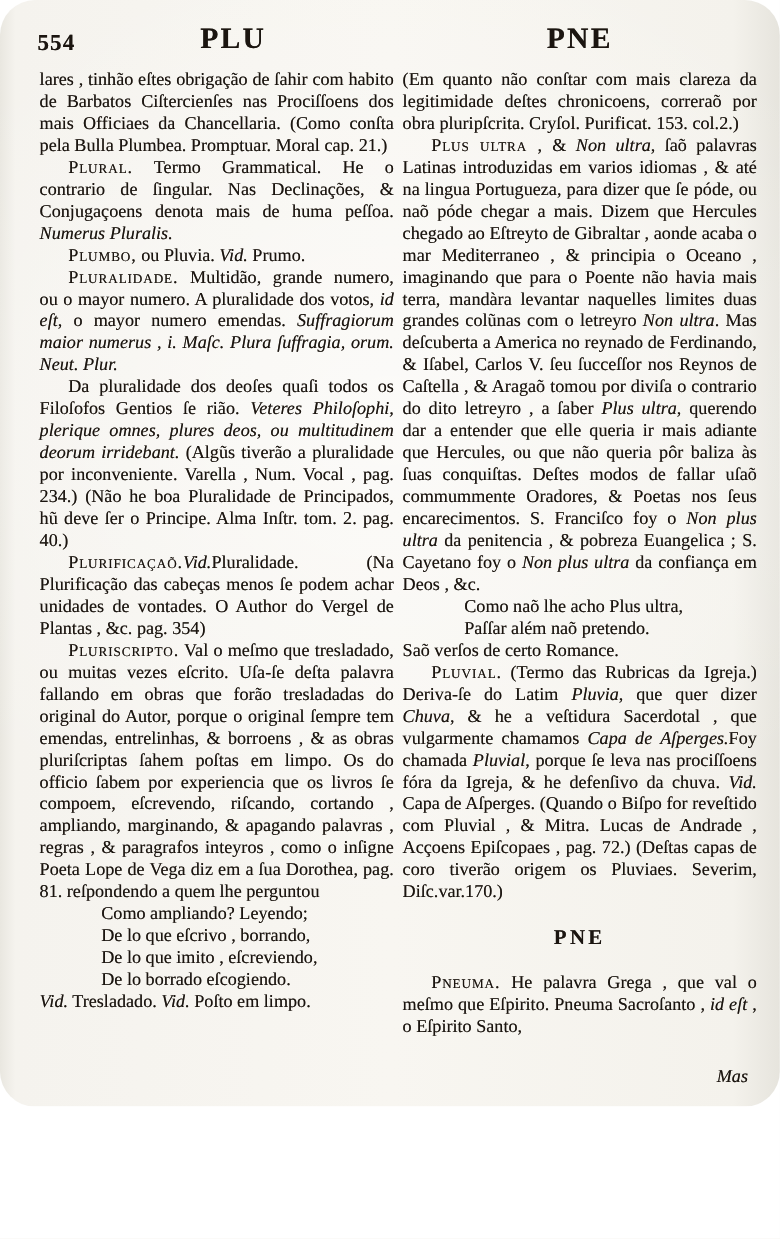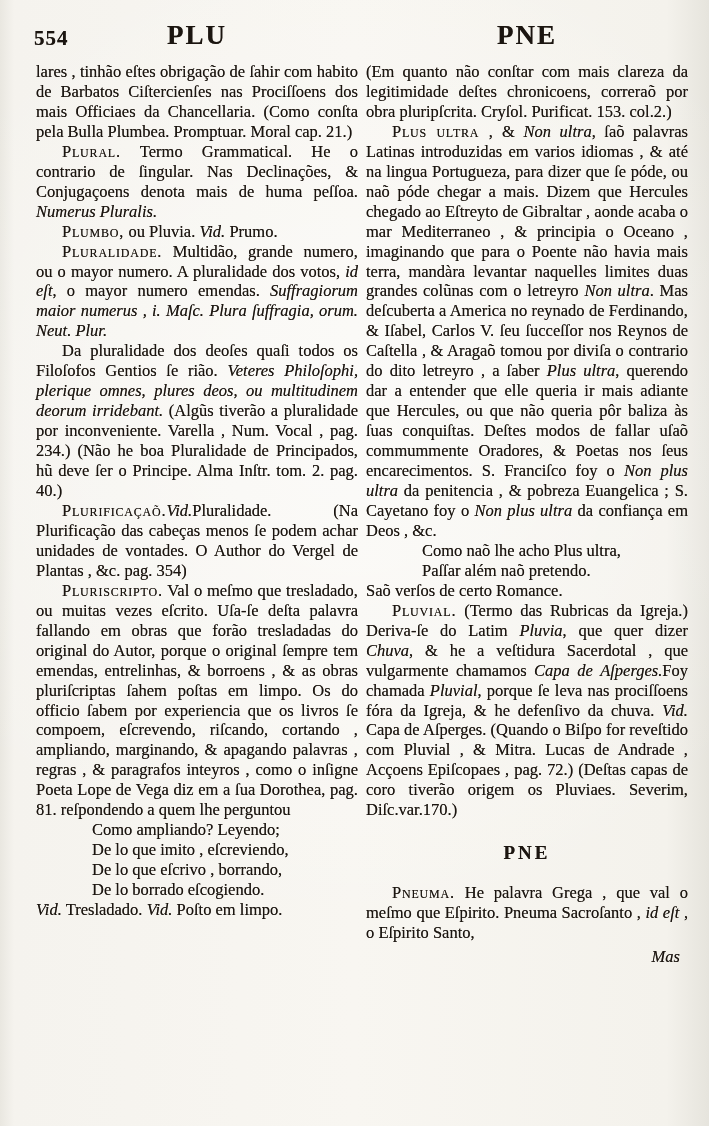--- a/index.html
+++ b/index.html
@@ -1,80 +1,81 @@
 <!DOCTYPE html>
 <html><head>
 <meta charset="utf-8">
 <style>
   html,body { margin:0; padding:0; }
   .page {
     position:relative;
-    width:709px; height:1126px;
+    width:709px; height:1006px;
     overflow:hidden;
     background:
       radial-gradient(ellipse 90% 60% at 50% 38%, rgba(255,255,255,0.55), rgba(255,255,255,0) 75%),
       linear-gradient(90deg, #e9e7e0 0px, #f5f3ee 14px, #f8f6f1 50%, #f4f2ec 94%, #e6e4dd 100%),
       #f5f3ee;
     font-family:"Liberation Serif","DejaVu Serif",serif;
     color:#1b1510;
+    border-radius:32px;
   }
   .ink { text-shadow:0 0 0.55px rgba(25,18,10,0.65); }
   .page-number {
     position:absolute; top:26px; left:34px;
     font-size:21px; font-weight:700; letter-spacing:1px;
   }
   .running-head {
     position:absolute; top:20px;
     font-size:27px; font-weight:700; letter-spacing:2px;
     text-align:center;
   }
-  .running-head.left  { left:36px;  width:322px; }
+  .running-head.left  { left:51px;  width:322px; }
   .running-head.right { left:366px; width:322px; }
   .column {
     position:absolute; top:62px; width:322px;
     font-size:16.5px; line-height:1.21;
     text-align:justify;
   }
   .column.left  { left:36px; }
   .column.right { left:366px; }
   .para { margin:0; }
   .para.indent { text-indent:26px; }
   .seg-italic { font-style:italic; }
   .seg-headword { font-variant:small-caps; letter-spacing:0.8px; }
   .verse { margin:0 0 0 56px; text-align:left; }
   .verse-line { white-space:nowrap; }
   .section-heading {
     margin:22px 0 18px 0;
     text-align:center; font-weight:700;
     font-size:19px; letter-spacing:3px;
   }
   .catchword {
-    margin-top:4px; padding-right:8px;
+    margin-top:26px; padding-right:8px;
     text-align:right; font-style:italic;
   }
 </style>
 </head>
 <body>
 
 <div class="page">
   <div class="page-number ink">554</div>
   <div class="running-head left ink">PLU</div>
   <div class="running-head right ink">PNE</div>
   <div class="column left ink">
       <p class="para"><span class="seg-roman">lares , tinhão eſtes obrigação de ſahir com habito de Barbatos Ciſtercienſes nas Prociſſoens dos mais Officiaes da Chancellaria. (Como conſta pela Bulla Plumbea. Promptuar. Moral cap. 21.)</span></p>
       <p class="para indent"><span class="seg-headword">Plural.</span><span class="seg-roman"> Termo Grammatical. He o contrario de ſingular. Nas Declinações, &amp; Conjugaçoens denota mais de huma peſſoa. </span><span class="seg-italic">Numerus Pluralis.</span></p>
       <p class="para indent"><span class="seg-headword">Plumbo,</span><span class="seg-roman"> ou Pluvia. </span><span class="seg-italic">Vid.</span><span class="seg-roman"> Prumo.</span></p>
       <p class="para indent"><span class="seg-headword">Pluralidade.</span><span class="seg-roman"> Multidão, grande numero, ou o mayor numero. A pluralidade dos votos, </span><span class="seg-italic">id eſt</span><span class="seg-roman">, o mayor numero emendas. </span><span class="seg-italic">Suffragiorum maior numerus , i. Maſc. Plura ſuffragia, orum. Neut. Plur.</span></p>
       <p class="para indent"><span class="seg-roman">Da pluralidade dos deoſes quaſi todos os Filoſofos Gentios ſe rião. </span><span class="seg-italic">Veteres Philoſophi, plerique omnes, plures deos, ou multitudinem deorum irridebant.</span><span class="seg-roman"> (Algũs tiverão a pluralidade por inconveniente. Varella , Num. Vocal , pag. 234.) (Não he boa Pluralidade de Principados, hũ deve ſer o Principe. Alma Inſtr. tom. 2. pag. 40.)</span></p>
       <p class="para indent"><span class="seg-headword">Plurificaçaõ.</span><span class="seg-italic">Vid.</span><span class="seg-roman">Pluralidade. (Na Plurificação das cabeças menos ſe podem achar unidades de vontades. O Author do Vergel de Plantas , &amp;c. pag. 354)</span></p>
       <p class="para indent"><span class="seg-headword">Pluriscripto.</span><span class="seg-roman"> Val o meſmo que tresladado, ou muitas vezes eſcrito. Uſa-ſe deſta palavra fallando em obras que forão tresladadas do original do Autor, porque o original ſempre tem emendas, entrelinhas, &amp; borroens , &amp; as obras pluriſcriptas ſahem poſtas em limpo. Os do officio ſabem por experiencia que os livros ſe compoem, eſcrevendo, riſcando, cortando , ampliando, marginando, &amp; apagando palavras , regras , &amp; paragrafos inteyros , como o inſigne Poeta Lope de Vega diz em a ſua Dorothea, pag. 81. reſpondendo a quem lhe perguntou</span></p>
       <div class="verse">
         <div class="verse-line">Como ampliando? Leyendo;</div>
+        <div class="verse-line">De lo que eſcrivo , borrando,</div>
         <div class="verse-line">De lo que imito , eſcreviendo,</div>
-        <div class="verse-line">De lo que eſcrivo , borrando,</div>
         <div class="verse-line">De lo borrado eſcogiendo.</div>
       </div>
       <p class="para"><span class="seg-italic">Vid.</span><span class="seg-roman"> Tresladado. </span><span class="seg-italic">Vid.</span><span class="seg-roman"> Poſto em limpo.</span></p>
     </div>
   <div class="column right ink">
       <p class="para"><span class="seg-roman">(Em quanto não conſtar com mais clareza da legitimidade deſtes chronicoens, correraõ por obra pluripſcrita. Cryſol. Purificat. 153. col.2.)</span></p>
       <p class="para indent"><span class="seg-headword">Plus ultra ,</span><span class="seg-roman"> &amp; </span><span class="seg-italic">Non ultra</span><span class="seg-roman">, ſaõ palavras Latinas introduzidas em varios idiomas , &amp; até na lingua Portugueza, para dizer que ſe póde, ou naõ póde chegar a mais. Dizem que Hercules chegado ao Eſtreyto de Gibraltar , aonde acaba o mar Mediterraneo , &amp; principia o Oceano , imaginando que para o Poente não havia mais terra, mandàra levantar naquelles limites duas grandes colũnas com o letreyro </span><span class="seg-italic">Non ultra</span><span class="seg-roman">. Mas deſcuberta a America no reynado de Ferdinando, &amp; Iſabel, Carlos V. ſeu ſucceſſor nos Reynos de Caſtella , &amp; Aragaõ tomou por diviſa o contrario do dito letreyro , a ſaber </span><span class="seg-italic">Plus ultra</span><span class="seg-roman">, querendo dar a entender que elle queria ir mais adiante que Hercules, ou que não queria pôr baliza às ſuas conquiſtas. Deſtes modos de fallar uſaõ commummente Oradores, &amp; Poetas nos ſeus encarecimentos. S. Franciſco foy o </span><span class="seg-italic">Non plus ultra</span><span class="seg-roman"> da penitencia , &amp; pobreza Euangelica ; S. Cayetano foy o </span><span class="seg-italic">Non plus ultra</span><span class="seg-roman"> da confiança em Deos , &amp;c.</span></p>
       <div class="verse">
         <div class="verse-line">Como naõ lhe acho Plus ultra,</div>
         <div class="verse-line">Paſſar além naõ pretendo.</div>

